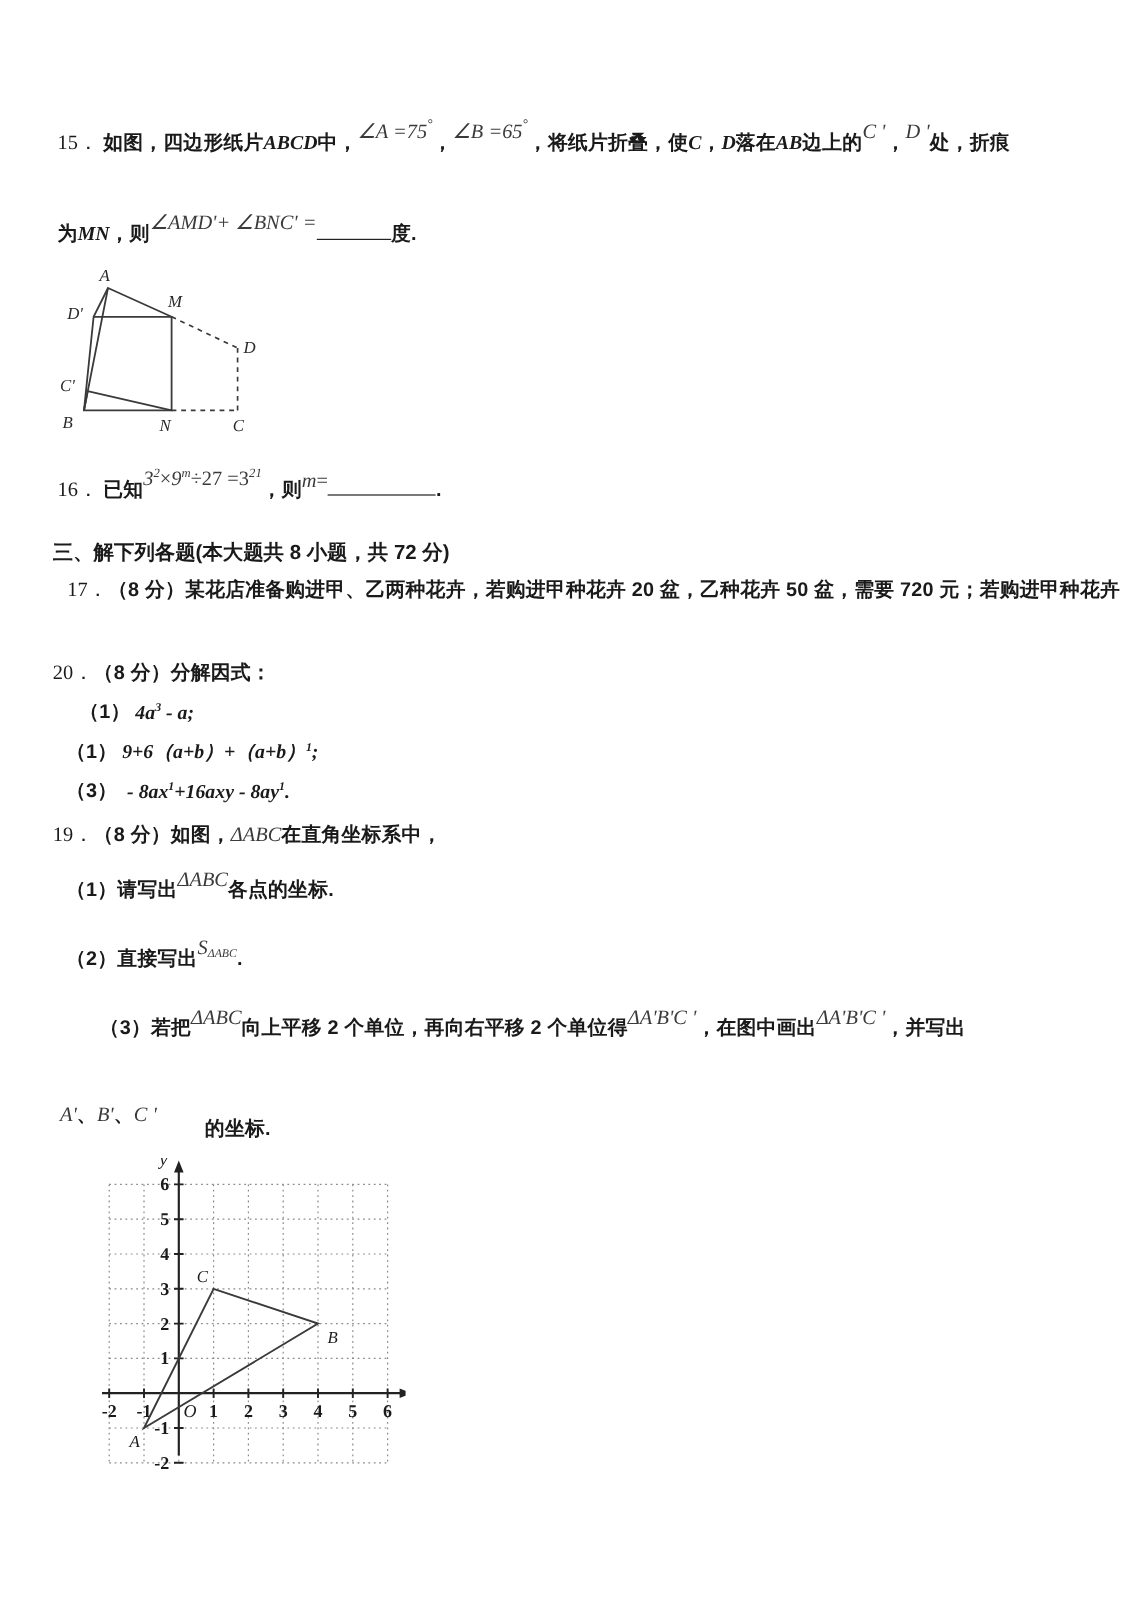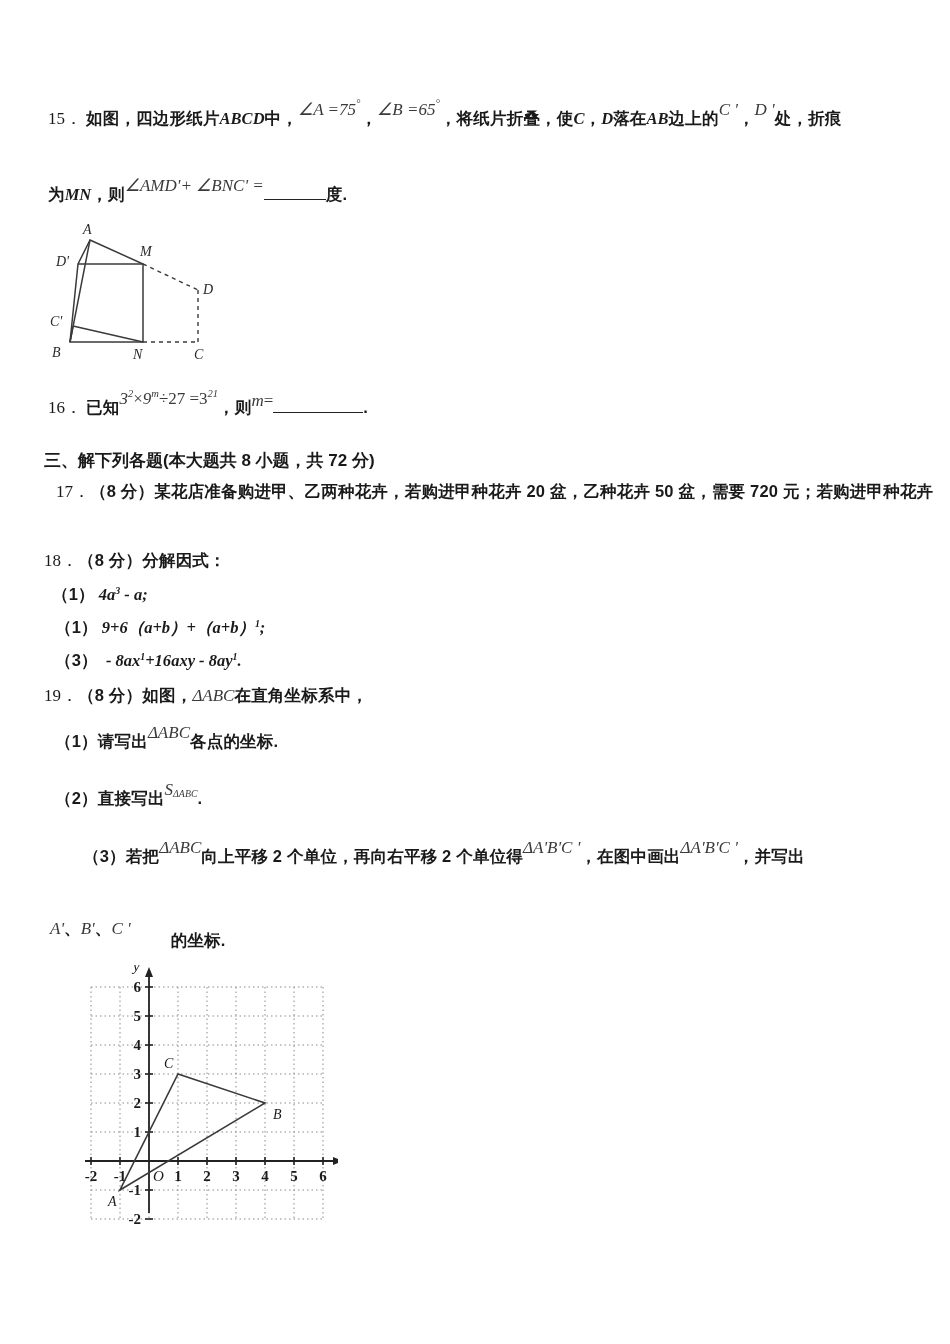--- a/index.html
+++ b/index.html
@@ -136,24 +136,24 @@
     <span class="cn">已知</span><span class="math raised"><span>3</span><sup>2</sup><span class="op">×</span><span>9</span><sup>m</sup><span class="op">÷27 =3</span><sup>21</sup></span><span class="cn">，则</span><span class="math raised-sm">m</span><span class="math raised-sm" style="font-style:normal;">=</span><span class="blank" style="width:90px; height:14px;"></span><span class="cn">.</span>
   </div>
 
   <div class="line heading" style="left:44px; top:452px;text-align:center;">三、解下列各题(本大题共 8 小题，共 72 分)</div>
 
   <div class="line" style="left:56px; top:483px;">
     <span class="num">17</span><span class="num">．</span><span class="cn">（8 分）</span><span class="cn">某花店准备购进甲、乙两种花卉，若购进甲种花卉 20 盆，乙种花卉 50 盆，需要 720 元；若购进甲种花卉</span>
   </div>
 
   <div class="line" style="left:44px; top:552px;">
-    <span class="num">18</span><span class="num">．</span><span class="cn">（8 分）</span><span class="cn">分解因式：</span>
-  </div>
-
-  <div class="line" style="left:52px; top:585px;">
+    <span class="num">20</span><span class="num">．</span><span class="cn">（8 分）</span><span class="cn">分解因式：</span>
+  </div>
+
+  <div class="line" style="left:66px; top:585px;">
     <span class="cn">（1）</span>
     <span class="bmath">4<i>a</i><sup>3</sup> - <i>a</i>;</span>
   </div>
 
   <div class="line" style="left:55px; top:618px;">
     <span class="cn">（1）</span>
     <span class="bmath">9+6（<i>a</i>+<i>b</i>）+（<i>a</i>+<i>b</i>）<sup>1</sup>;</span>
   </div>
 
   <div class="line" style="left:55px; top:651px;">

